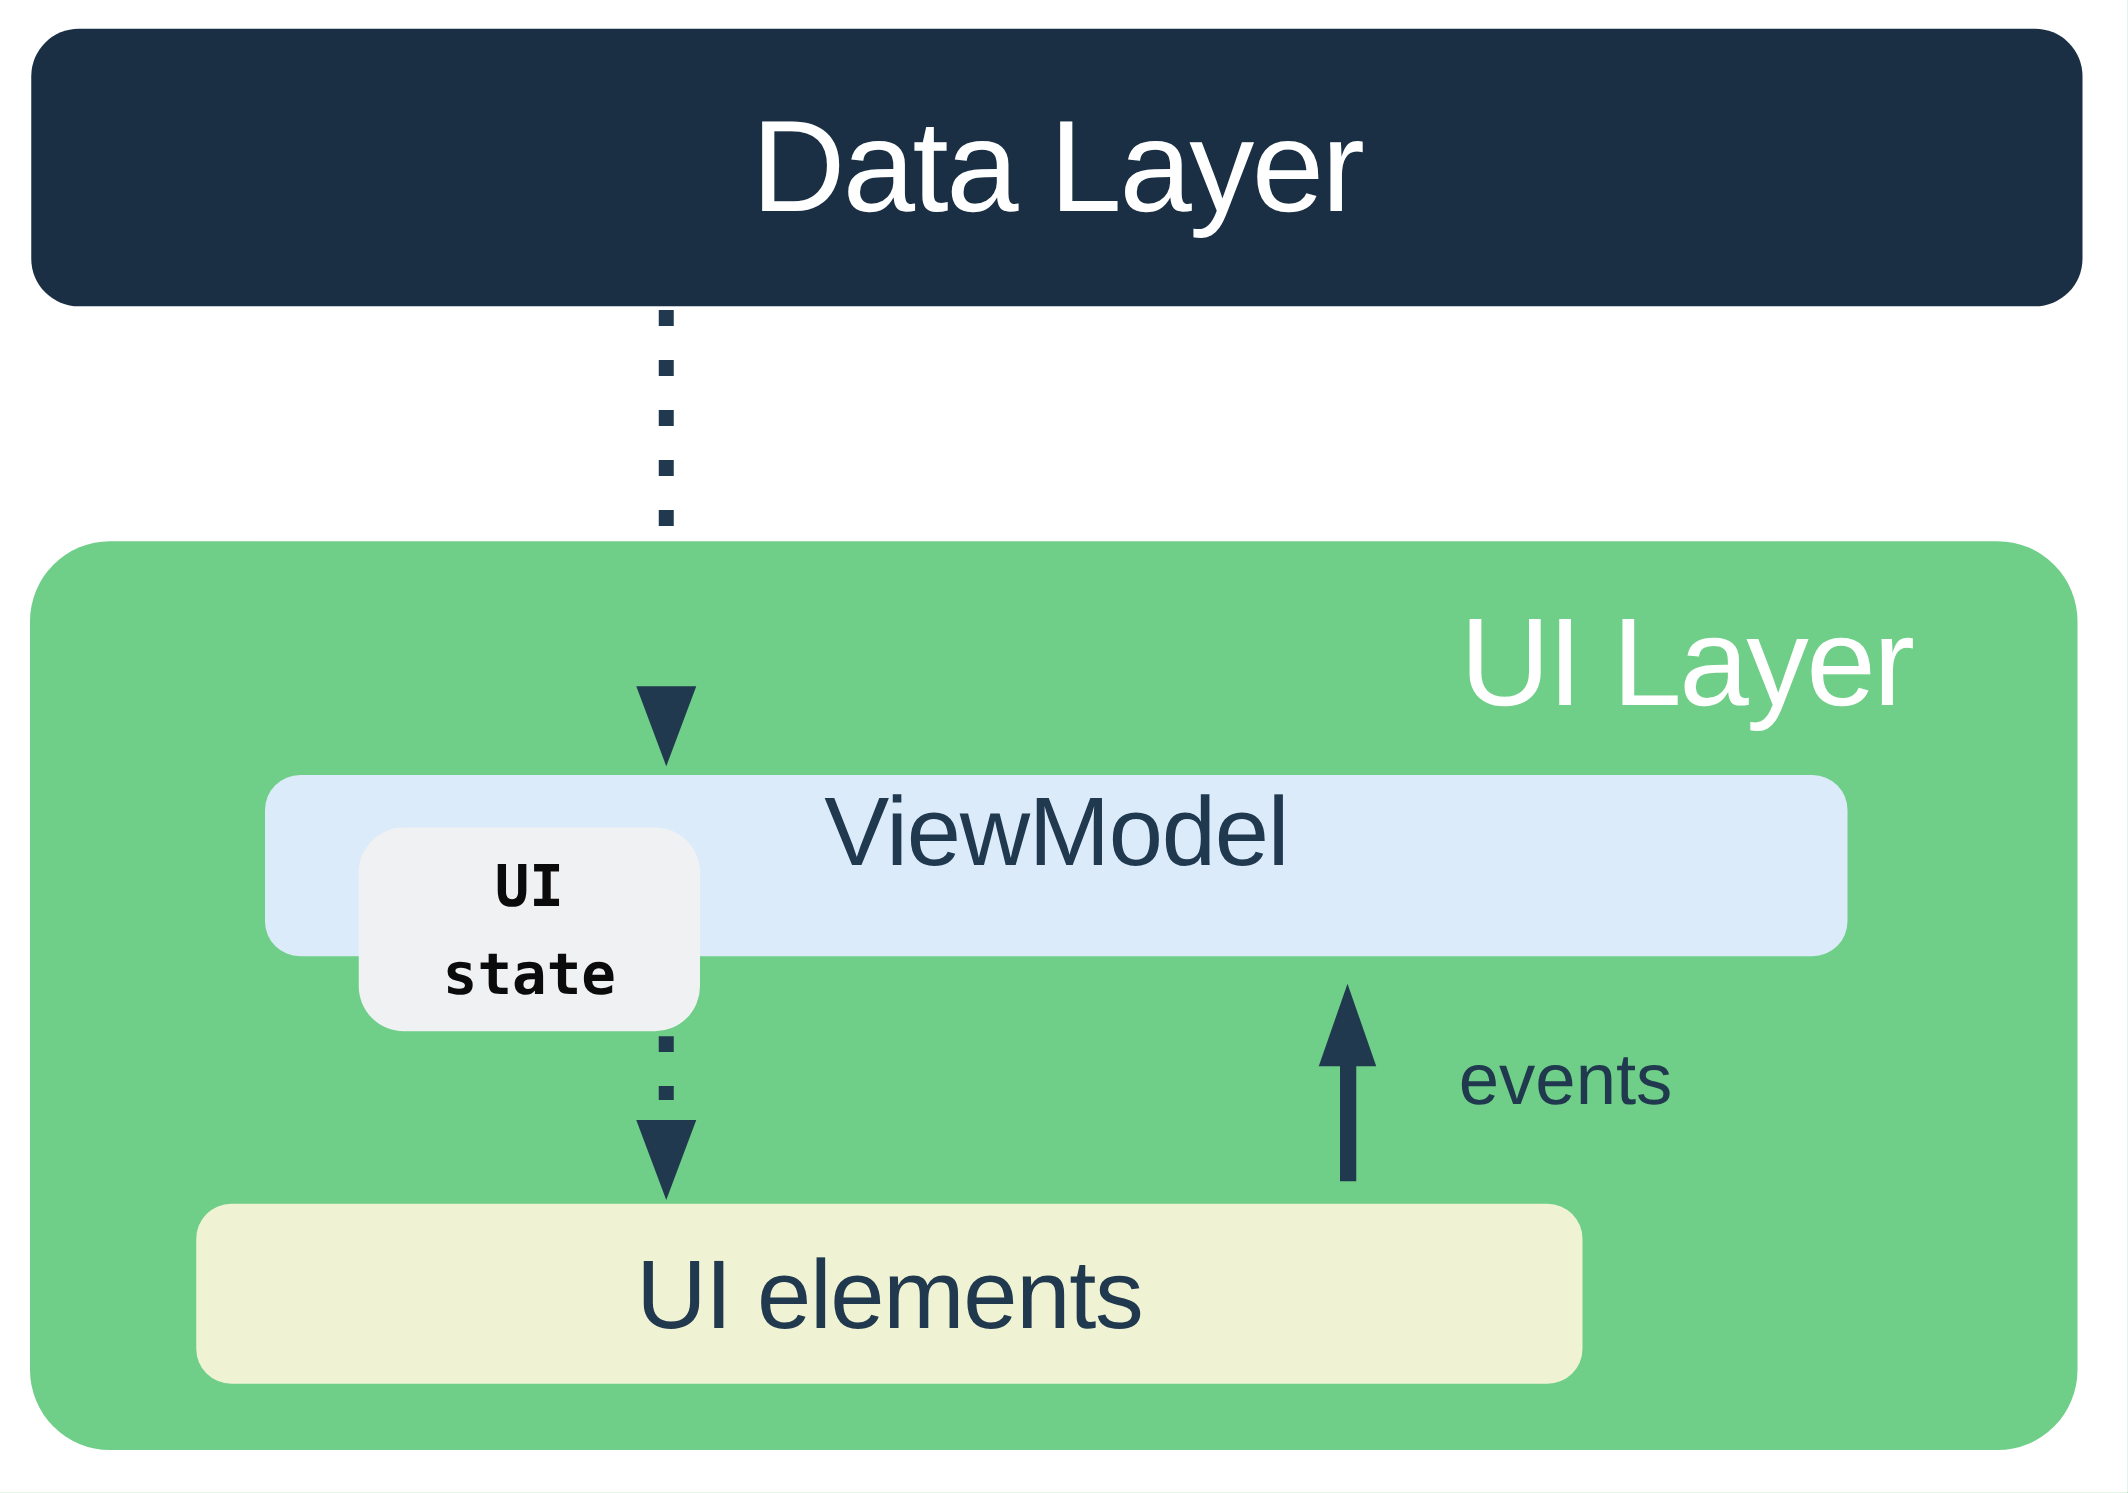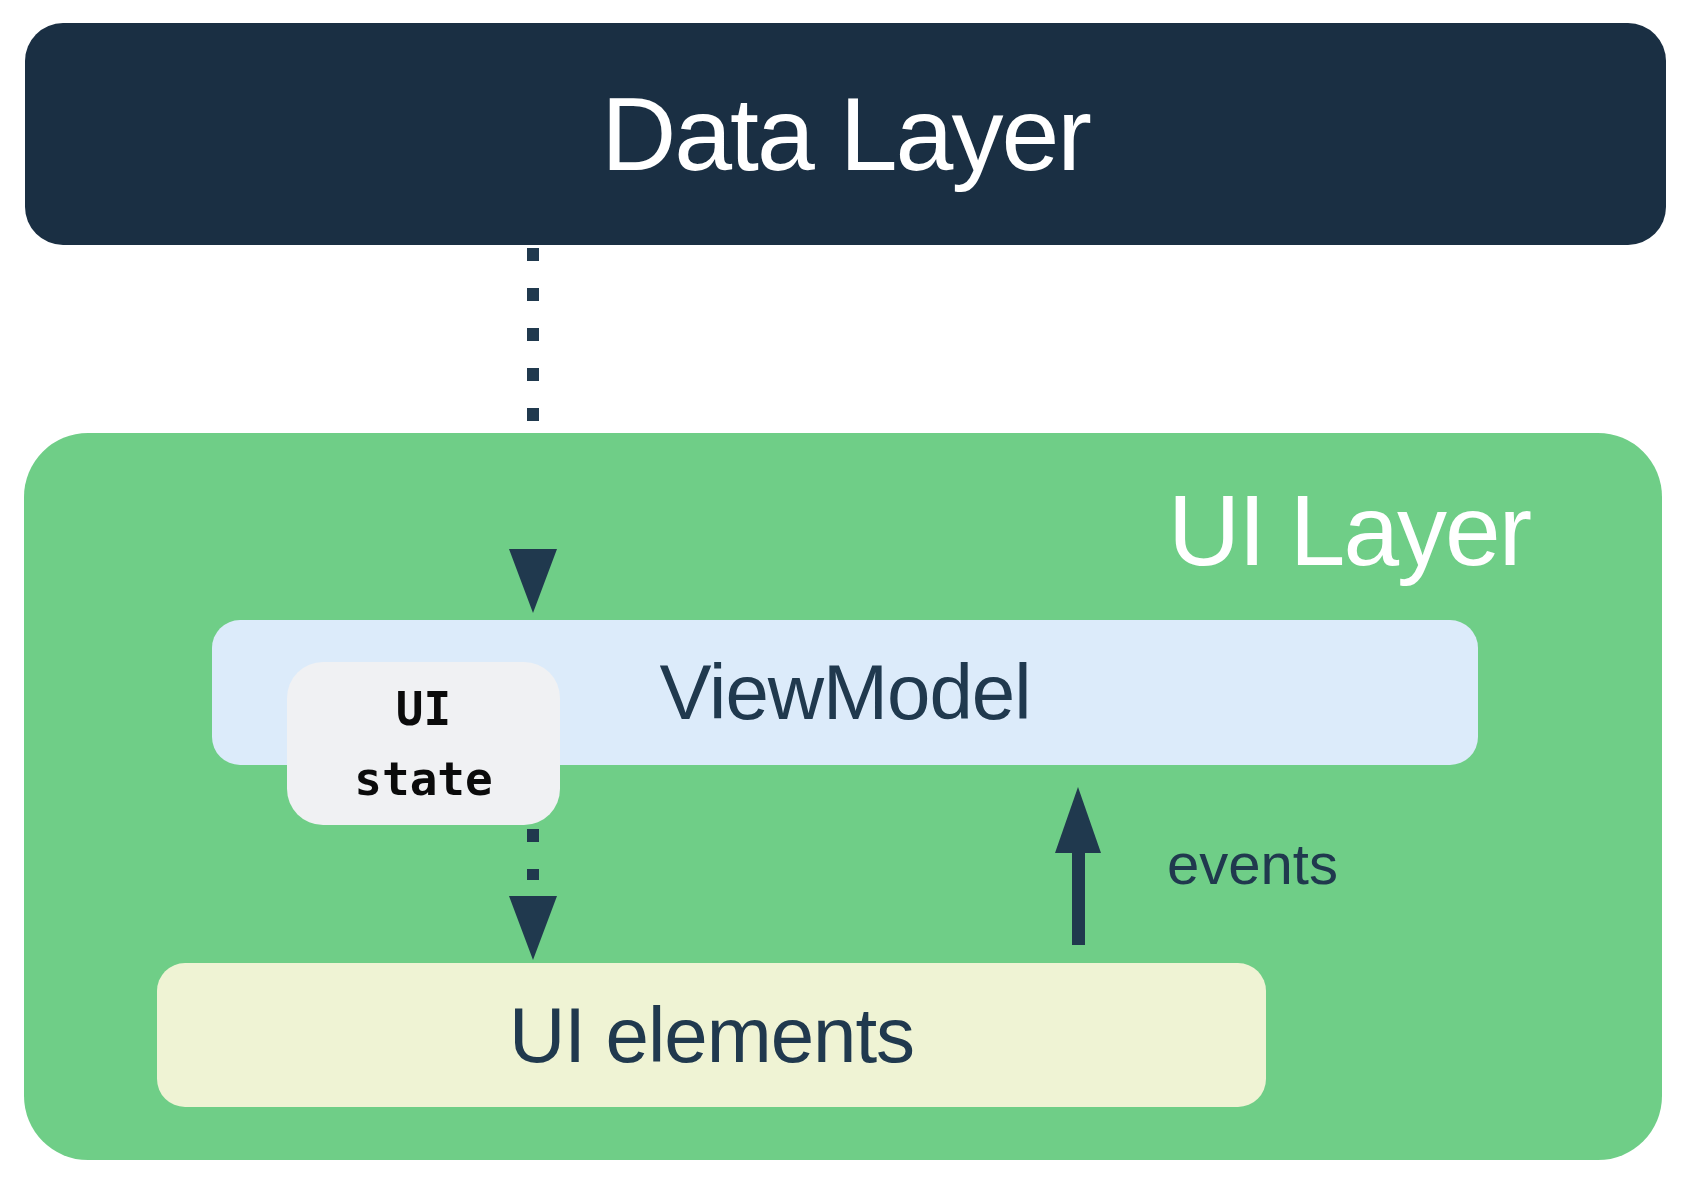--- a/index.html
+++ b/index.html
@@ -77,21 +77,21 @@
     font-size:100px;line-height:100px;font-weight:400;letter-spacing:-2px;
     white-space:nowrap;
   }
 
   
   .viewmodel-bar{
     position:absolute;left:212px;top:620px;
     width:1266px;height:145px;
     background:var(--light-blue);
     border-radius:28px;
-    display:flex;align-items:center;justify-content:center;
+    display:flex;justify-content:center;
   }
   .viewmodel-label{
     color:var(--text-navy);
     font-size:78px;font-weight:400;letter-spacing:-1px;
     white-space:nowrap;
   }
 
   
   .ui-state-box{
     position:absolute;left:287px;top:662px;

